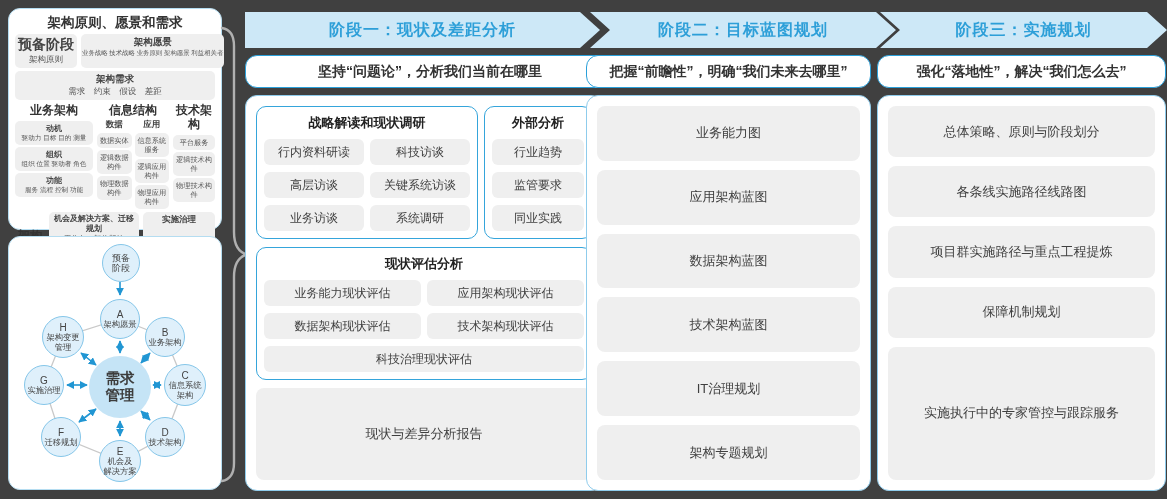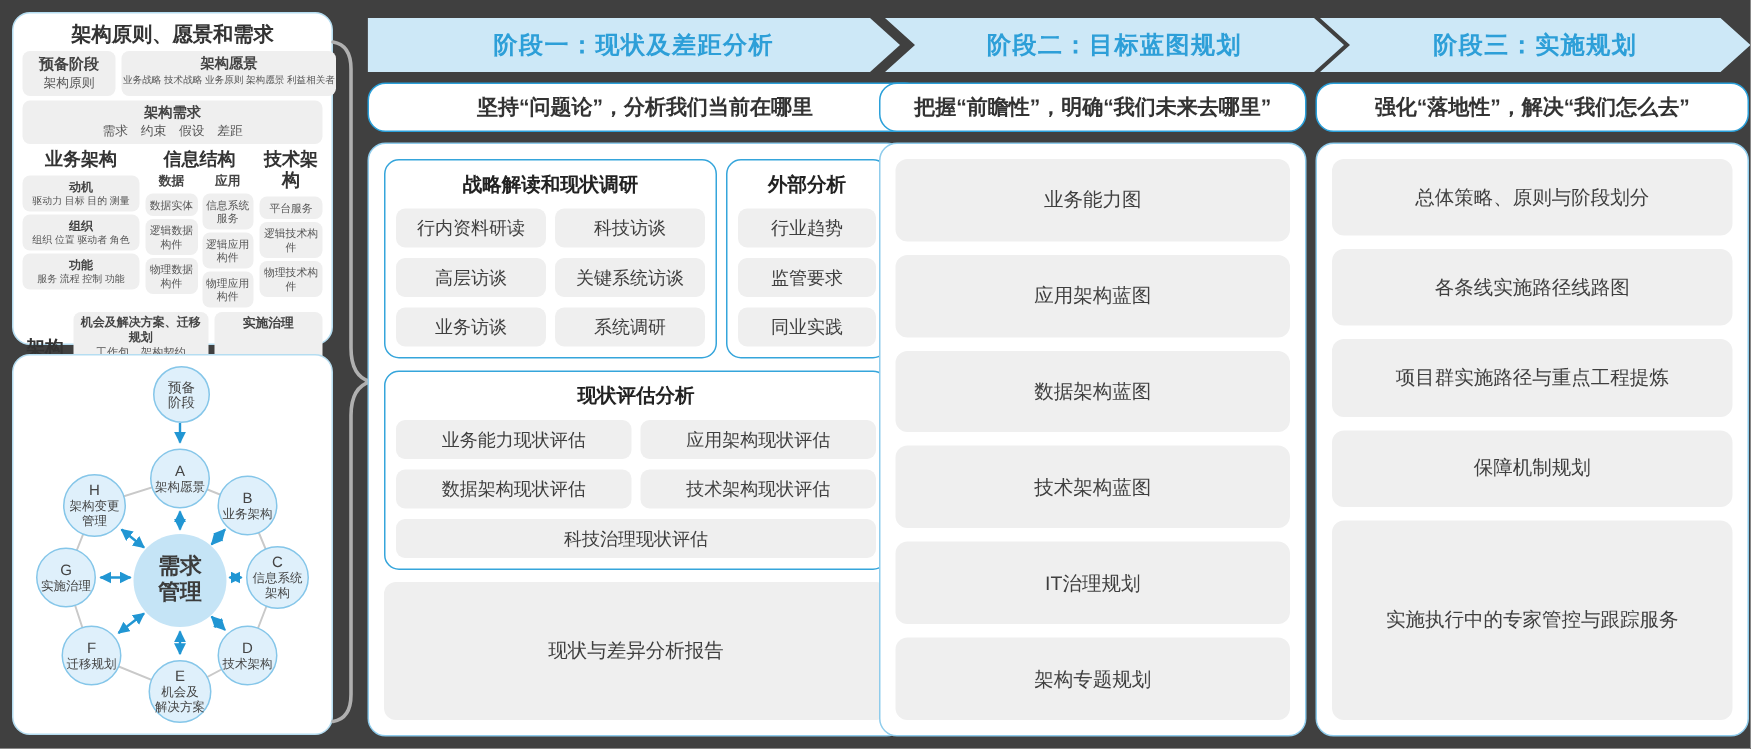--- a/index.html
+++ b/index.html
@@ -6,21 +6,21 @@
   body { font-family:"Liberation Sans","DejaVu Sans",sans-serif; background:#fff; }
   .canvas { position:relative; width:1167px; height:499px; background:#404040; overflow:hidden; }
 
   
   .panel { position:absolute; background:#fff; border:1px solid #b5ddf1; border-radius:12px; }
   .lt { left:8px; top:8px; width:214px; height:222px; padding:5px 6px; display:flex; flex-direction:column; gap:3px; }
   .lt-title { font-size:13.5px; font-weight:bold; color:#333; text-align:center; line-height:17px; }
   .chip { background:#efefef; border-radius:5px; text-align:center; color:#555; padding:2px 1px; }
   .chip-t { font-weight:bold; color:#444; }
   .lt-row { display:flex; gap:4px; }
-  .prep-chip { flex:0 0 62px; } .prep-chip .chip-t{font-size:10px;} .prep-chip .chip-s{font-size:8.5px;}
+  .prep-chip { flex:0 0 62px; } .prep-chip .chip-t{font-size:14px;} .prep-chip .chip-s{font-size:8.5px;}
   .vision-chip { flex:1; } .vision-chip .chip-t{font-size:9.5px;} .vision-chip .chip-s{font-size:6.4px; white-space:nowrap;}
   .req-chip .chip-t{font-size:9.5px;} .req-chip .chip-s{font-size:8.5px; white-space:pre;}
   .lt-cols { display:flex; gap:4px; }
   .col-title { font-size:12px; font-weight:bold; color:#333; text-align:center; line-height:14px; margin-bottom:2px; }
   .col-b { flex:0 0 78px; display:flex; flex-direction:column; gap:2px; }
   .col-b .chip-t { font-size:8px; } .col-b .chip-s { font-size:6.6px; white-space:nowrap; }
   .col-i { flex:1; } .subcols { display:flex; gap:3px; }
   .subcol { flex:1; display:flex; flex-direction:column; gap:2px; }
   .sub-title { font-size:8.5px; font-weight:bold; color:#444; text-align:center; }
   .tiny-chip { font-size:7.2px; line-height:1.25; padding:3px 1px; }

